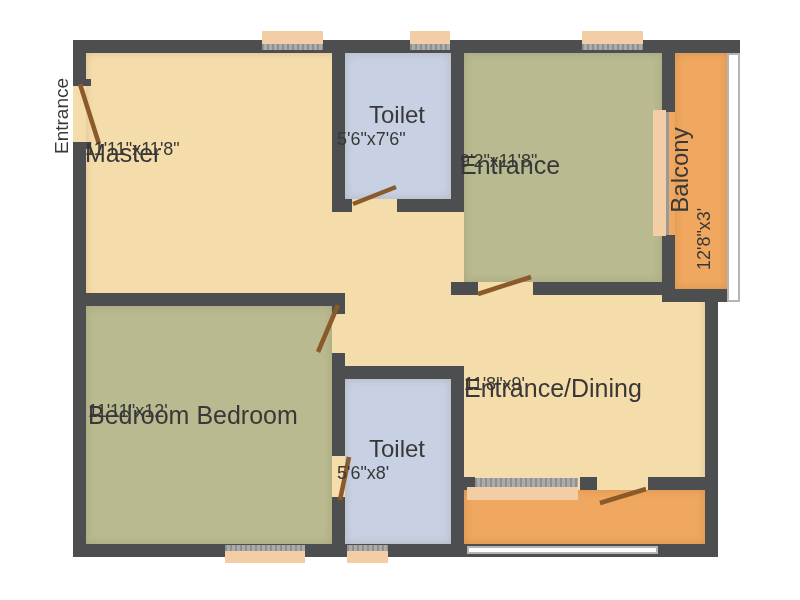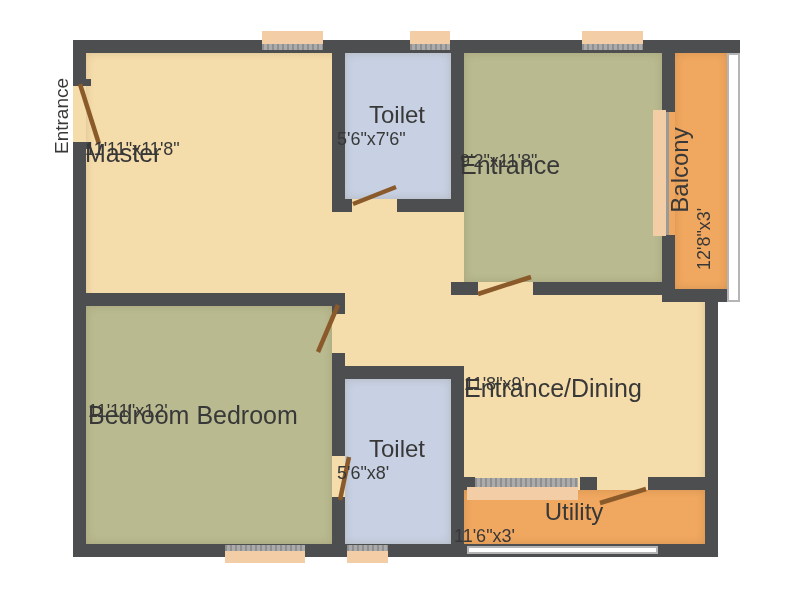--- a/index.html
+++ b/index.html
@@ -119,19 +119,15 @@
     <div class="dm">11'11"x12'</div>
   </div>
   <div class="lbl" style="left:337px;top:436px;width:120px">
     <div class="nm" style="position:static;font-size:24px">Toilet</div>
     <div class="dm">5'6"x8'</div>
   </div>
   <div class="lbl" style="left:464px;top:374px;width:241px">
     <div class="nm">Entrance/Dining</div>
     <div class="dm">11'8"x9'</div>
   </div>
-  <div class="lbl" style="left:454px;top:499px;width:240px">
-    <div class="nm" style="position:static;font-size:24px">Utility</div>
-    <div class="dm">11'6"x3'</div>
-  </div>
   <div class="ent rot" style="left:17px;top:105px;width:90px;height:22px">Entrance</div>
 
 </div>
 
 </body></html>

